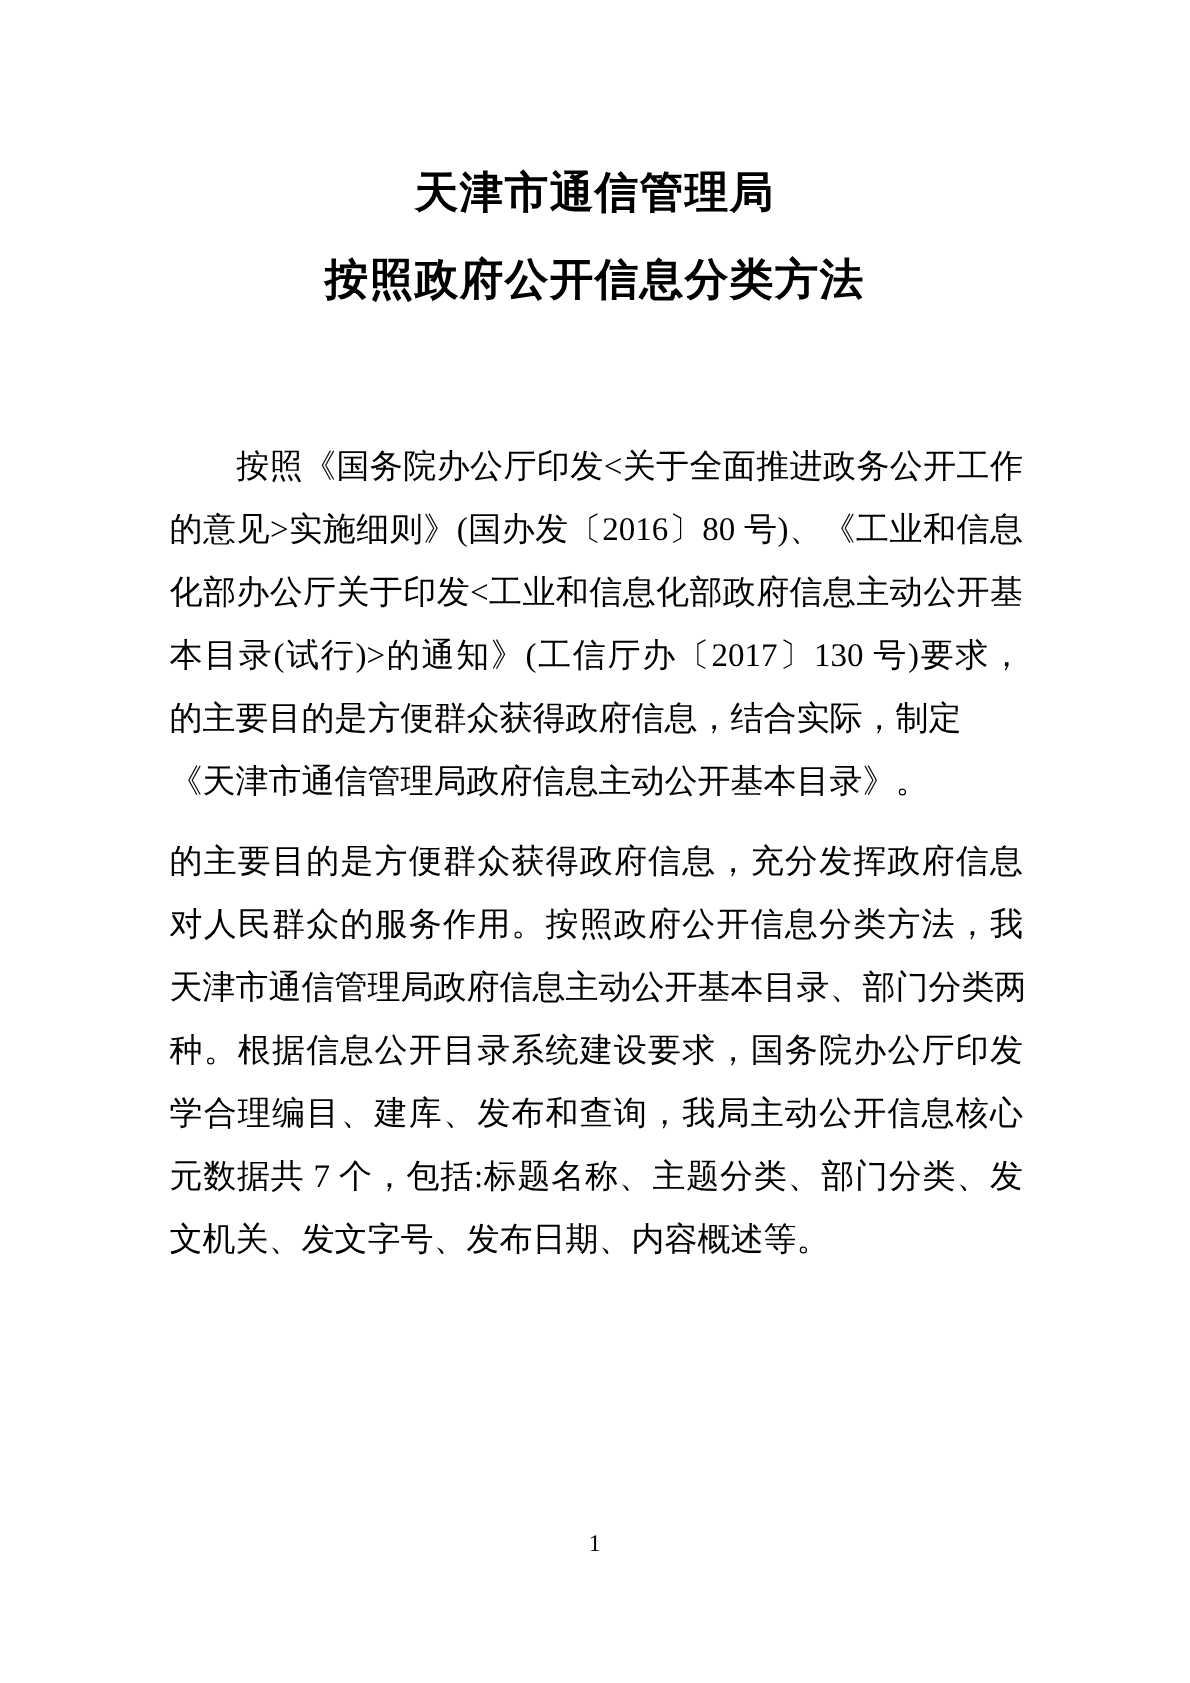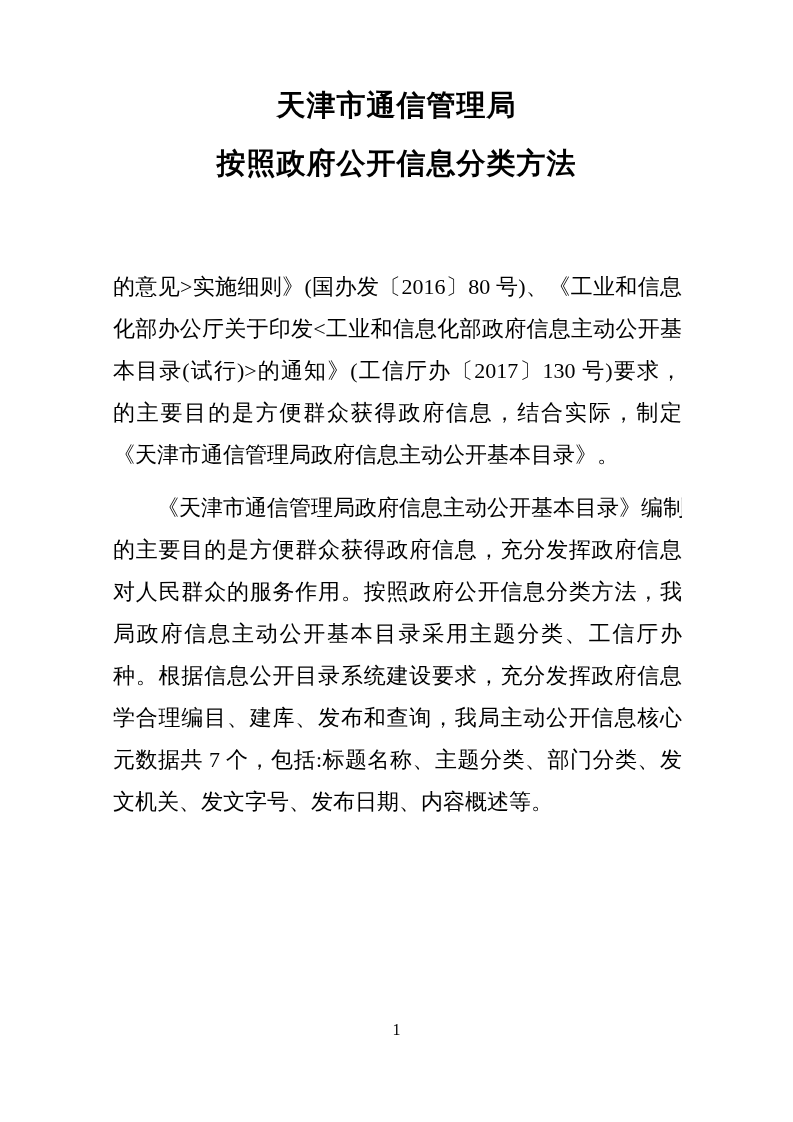--- a/index.html
+++ b/index.html
@@ -10,21 +10,21 @@
   .page {
     position: relative;
     width: 793px;
     height: 1122px;
     margin: 0 auto;
     background: #ffffff;
     color: #000000;
     overflow: hidden;
   }
   .title-block {
-    padding-top: 76px;
+    padding-top: 100px;
     text-align: center;
     font-family: "Liberation Sans", "DejaVu Sans", sans-serif;
     font-weight: bold;
     font-size: 29px;
     letter-spacing: 1px;
   }
   .title-line {
     line-height: 58px;
     height: 58px;
   }
@@ -69,32 +69,32 @@
 
 <div class="page">
 
   <div class="title-block">
     <div class="title-line">天津市通信管理局</div>
     <div class="title-line">按照政府公开信息分类方法</div>
   </div>
 
   <div class="body-block">
     <div class="para para-1">
+        <div class="line">　　按照《国务院办公厅印发&lt;关于全面推进政务公开工作</div>
         <div class="line">的意见&gt;实施细则》(国办发〔2016〕80 号)、《工业和信息</div>
         <div class="line">化部办公厅关于印发&lt;工业和信息化部政府信息主动公开基</div>
         <div class="line">本目录(试行)&gt;的通知》(工信厅办〔2017〕130 号)要求，</div>
         <div class="line">的主要目的是方便群众获得政府信息，结合实际，制定</div>
         <div class="line">《天津市通信管理局政府信息主动公开基本目录》。</div>
       </div>
     <div class="para para-2">
-        <div class="line">　　《天津市通信管理局政府信息主动公开基本目录》编制</div>
         <div class="line">的主要目的是方便群众获得政府信息，充分发挥政府信息</div>
         <div class="line">对人民群众的服务作用。按照政府公开信息分类方法，我</div>
-        <div class="line">局政府信息主动公开基本目录采用主题分类、工信厅办</div>
-        <div class="line">种。根据信息公开目录系统建设要求，充分发挥政府信息</div>
+        <div class="line">天津市通信管理局政府信息主动公开基本目录、部门分类两</div>
+        <div class="line">种。根据信息公开目录系统建设要求，国务院办公厅印发</div>
         <div class="line">学合理编目、建库、发布和查询，我局主动公开信息核心</div>
         <div class="line">元数据共 7 个，包括:标题名称、主题分类、部门分类、发</div>
         <div class="line">文机关、发文字号、发布日期、内容概述等。</div>
       </div>
   </div>
 
   <div class="footer">
     <span class="page-number">1</span>
   </div>
 

